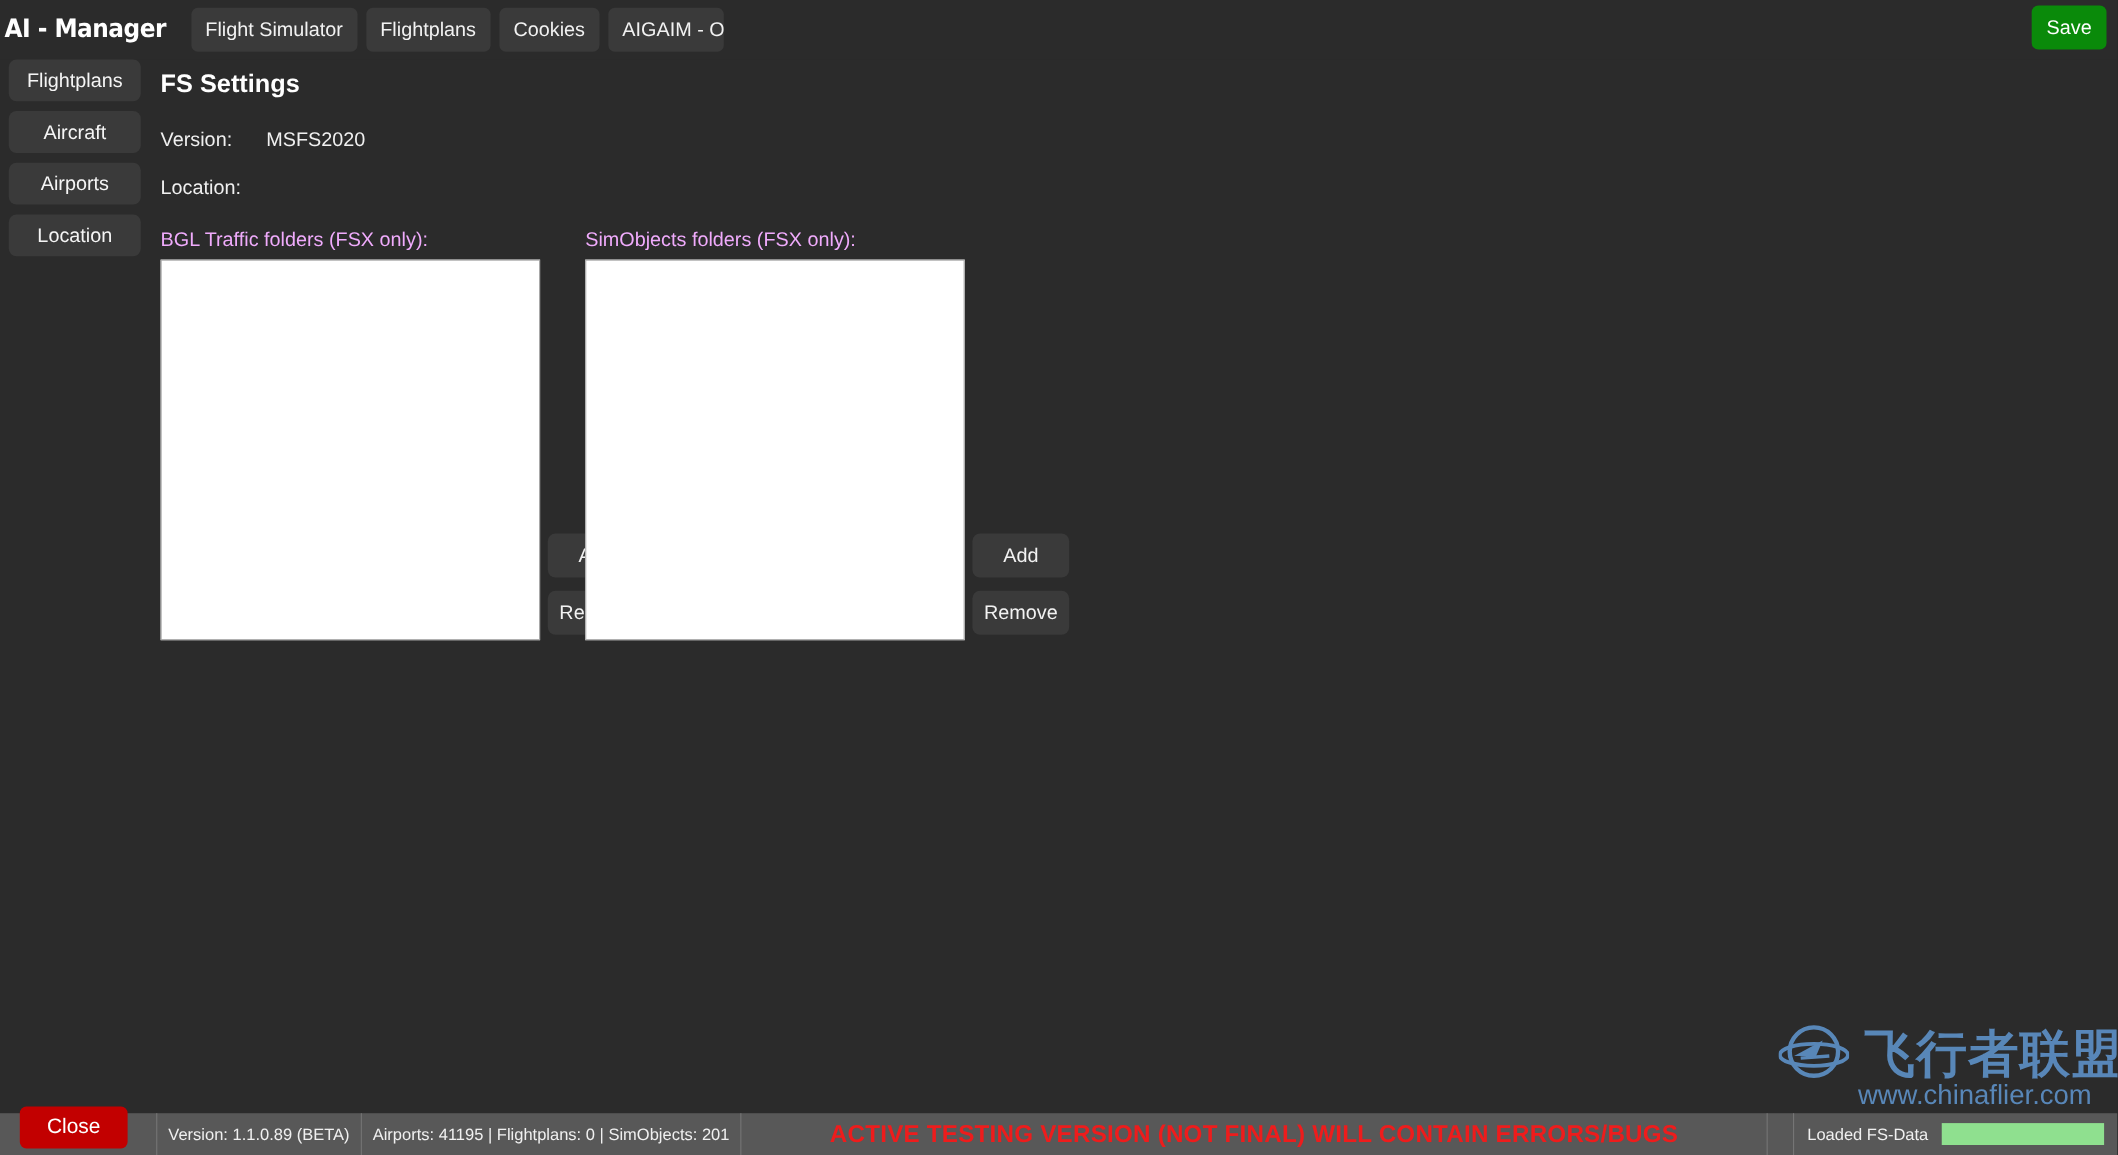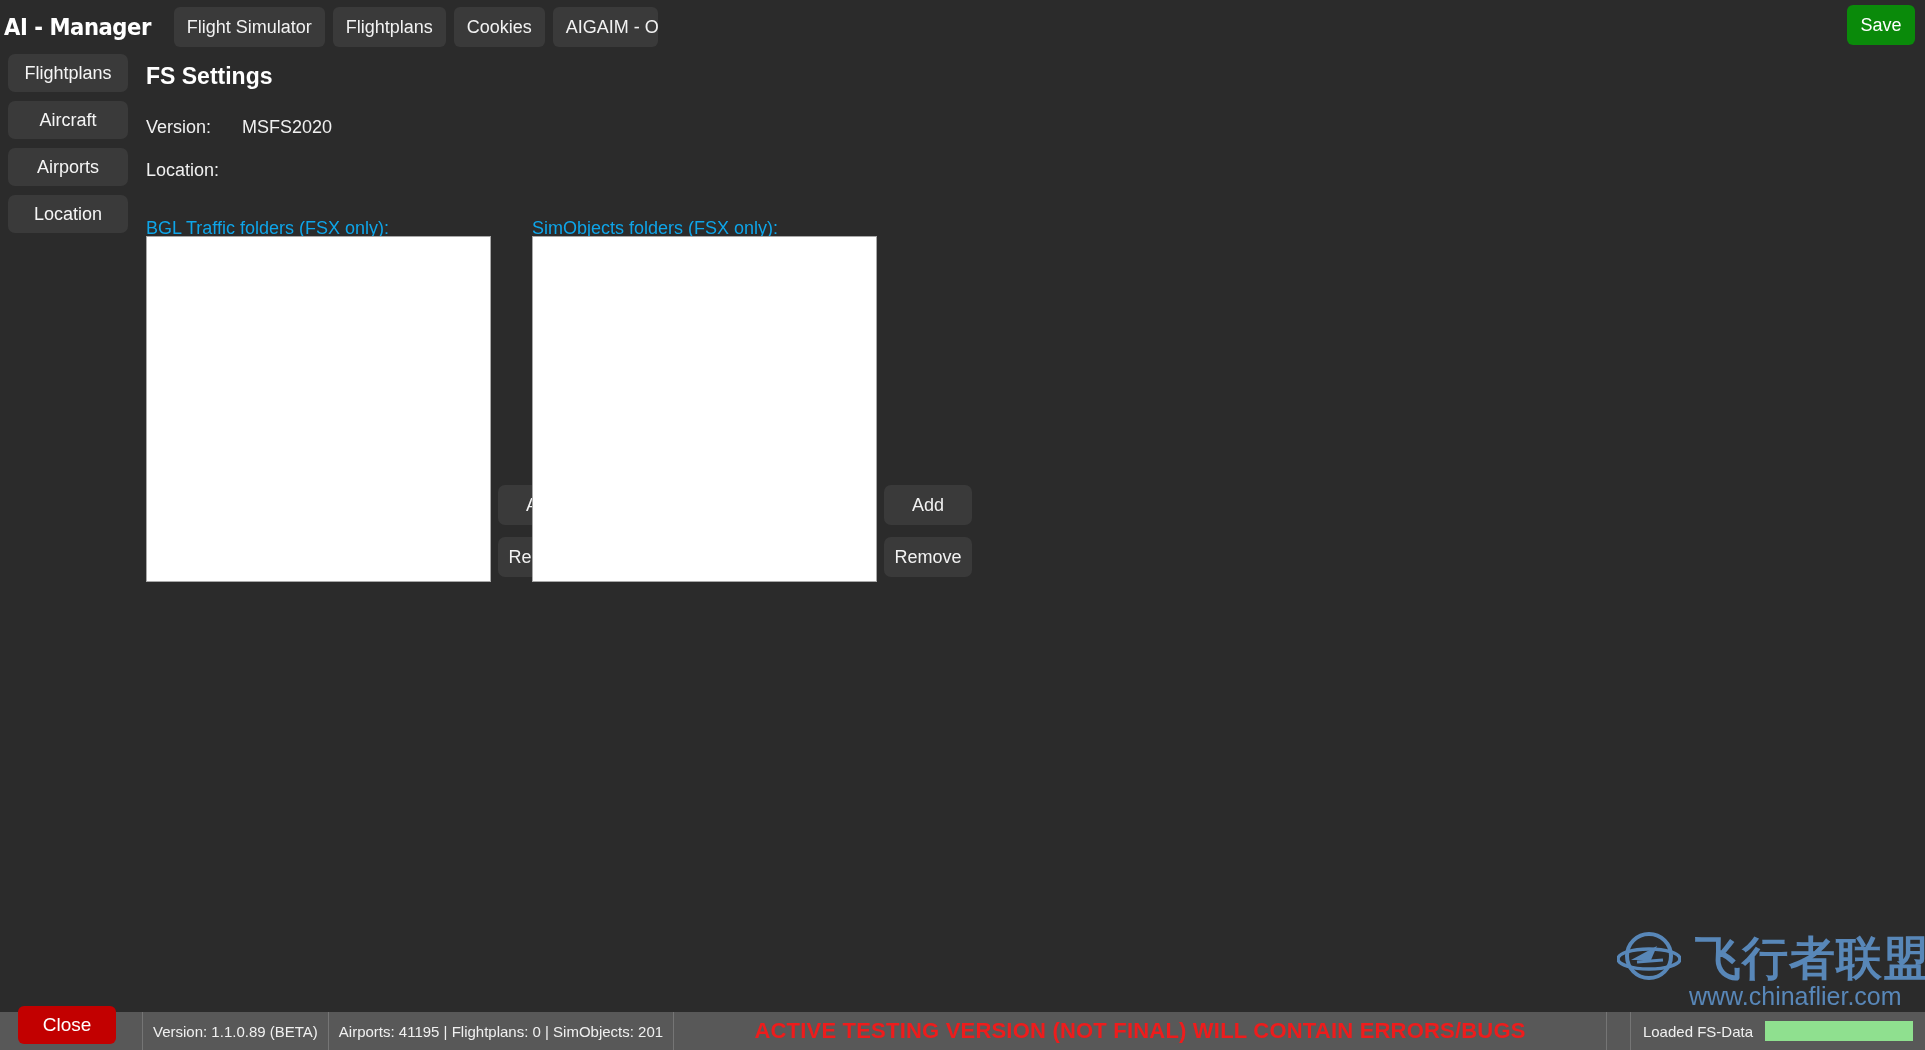--- a/index.html
+++ b/index.html
@@ -113,23 +113,23 @@
     font-size: 18px;
   }
 
   .lists-area {
     position: relative;
     margin-top: 23px;
     height: 420px;
   }
   .list-label {
     position: absolute;
-    top: 14px;
-    font-size: 18px;
-    color: #0ea5e9;
+    top: 4px;
+    font-size: 18px;
+    color: #f0abfc;
     white-space: nowrap;
   }
   .list-label.a { left: 0; }
   .list-label.b { left: 386px; }
 
   .listbox {
     position: absolute;
     top: 32px;
     width: 345px;
     height: 346px;

